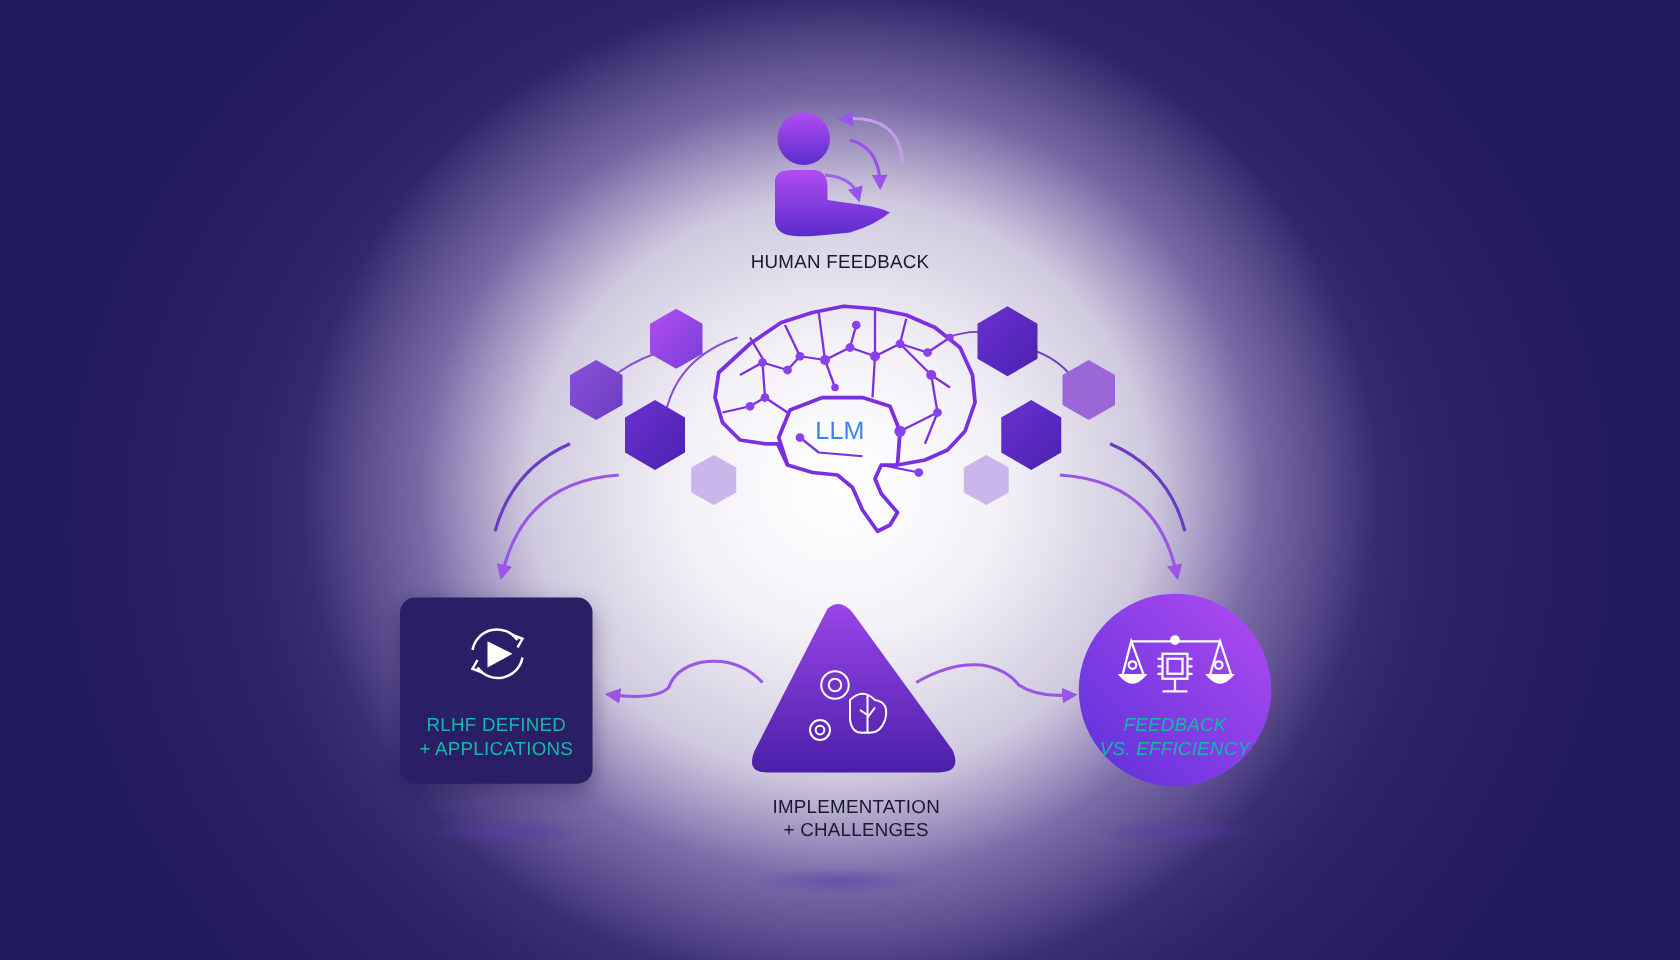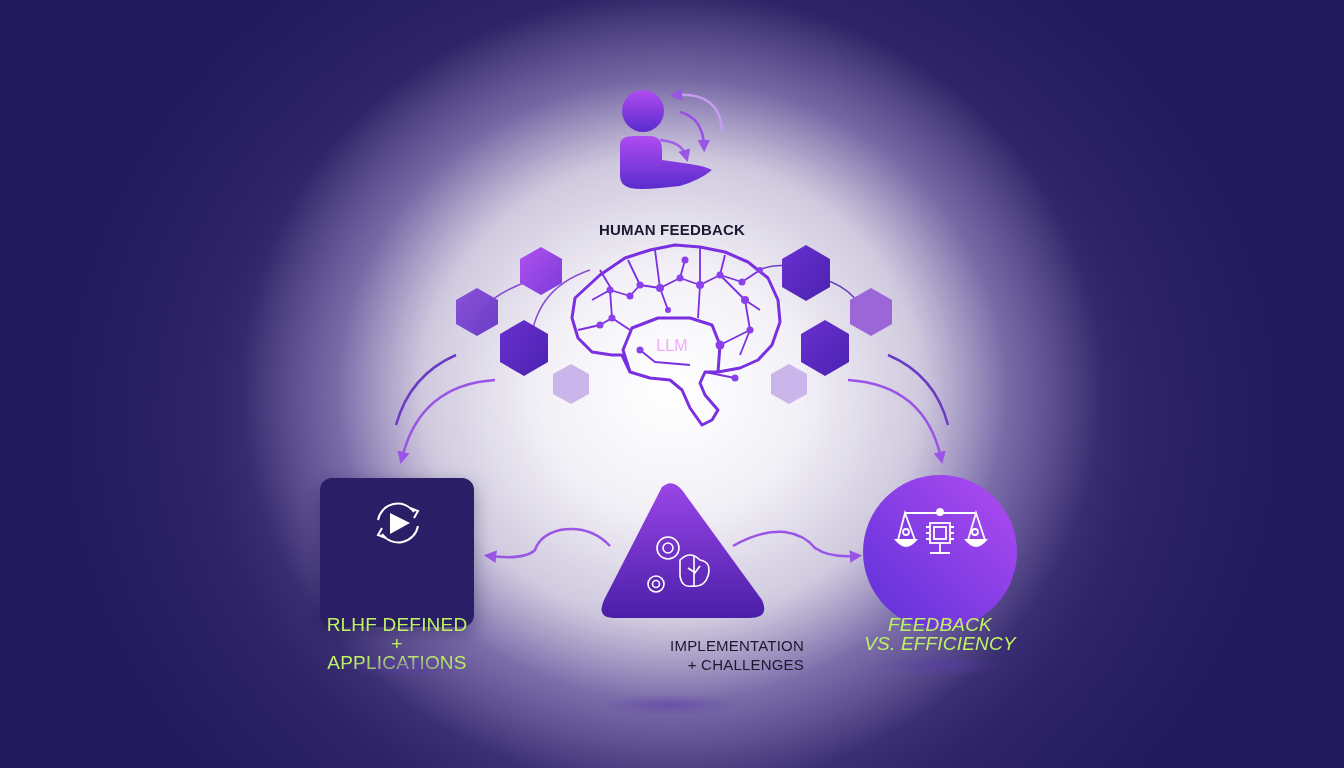--- a/index.html
+++ b/index.html
@@ -13,21 +13,21 @@
       background:
         radial-gradient(ellipse 430px 400px at 672px 390px, #ffffff 0%, #f3f1f7 30%, #cfc9de 58%, rgba(150,135,190,0.6) 78%, rgba(80,65,140,0) 100%),
         radial-gradient(ellipse 620px 560px at 672px 420px, #8b80b3 0%, #5a4a92 45%, #2e2466 75%, #211a5c 100%);
     }
     svg.art { position: absolute; left: 0; top: 0; }
     .label {
       position: absolute; text-align: center; text-transform: uppercase;
       letter-spacing: 0.2px; line-height: 19px;
     }
     .dark { color: #1c1830; font-size: 15px; }
-    .light { color: #bef264; font-size: 19px; margin-top: 44px; }
+    .light { color: #14b8a6; font-size: 15px; }
     .card {
       position: absolute; left: 320px; top: 478px; width: 154px; height: 149px;
       background: #2a1f66; border-radius: 12px;
       box-shadow: 0 6px 18px rgba(20,10,60,0.35);
     }
     .shadow {
       position: absolute; border-radius: 50%;
       background: radial-gradient(ellipse at center, rgba(90,60,170,0.55) 0%, rgba(90,60,170,0) 70%);
     }
   </style>
@@ -184,25 +184,25 @@
     <path d="M90,30 L98,33 L94,40" stroke="#ffffff" stroke-width="2" fill="none"></path>
     <path d="M66,60 L58,57 L62,50" stroke="#ffffff" stroke-width="2" fill="none"></path>
     <path d="M70,35 L90,45 L70,56 Z" fill="#ffffff"></path>
   </svg>
   <div class="label light" style="left:0;top:93px;width:154px;">
     <div>RLHF DEFINED</div>
     <div>+ APPLICATIONS</div>
   </div>
 </div>
 
-<div class="label dark" style="left:572px;top:220px;width:200px;font-weight:bold;">HUMAN FEEDBACK</div>
-
-<div class="label" style="left:640px;top:336px;width:64px;font-size:16px;color:#f0abfc;">LLM</div>
-
-<div class="label dark" style="left:604px;top:636px;width:200px;text-align:right;">
+<div class="label dark" style="left:572px;top:200px;width:200px;">HUMAN FEEDBACK</div>
+
+<div class="label" style="left:640px;top:336px;width:64px;font-size:20px;color:#3b82f6;">LLM</div>
+
+<div class="label dark" style="left:585px;top:636px;width:200px;">
   <div>IMPLEMENTATION</div>
   <div>+ CHALLENGES</div>
 </div>
 
 <div class="label light" style="left:863px;top:571px;width:154px;font-style:italic;">
   <div>FEEDBACK</div>
   <div>VS. EFFICIENCY</div>
 </div>
 
 <div class="shadow" style="left:340px;top:655px;width:130px;height:22px;"></div>

